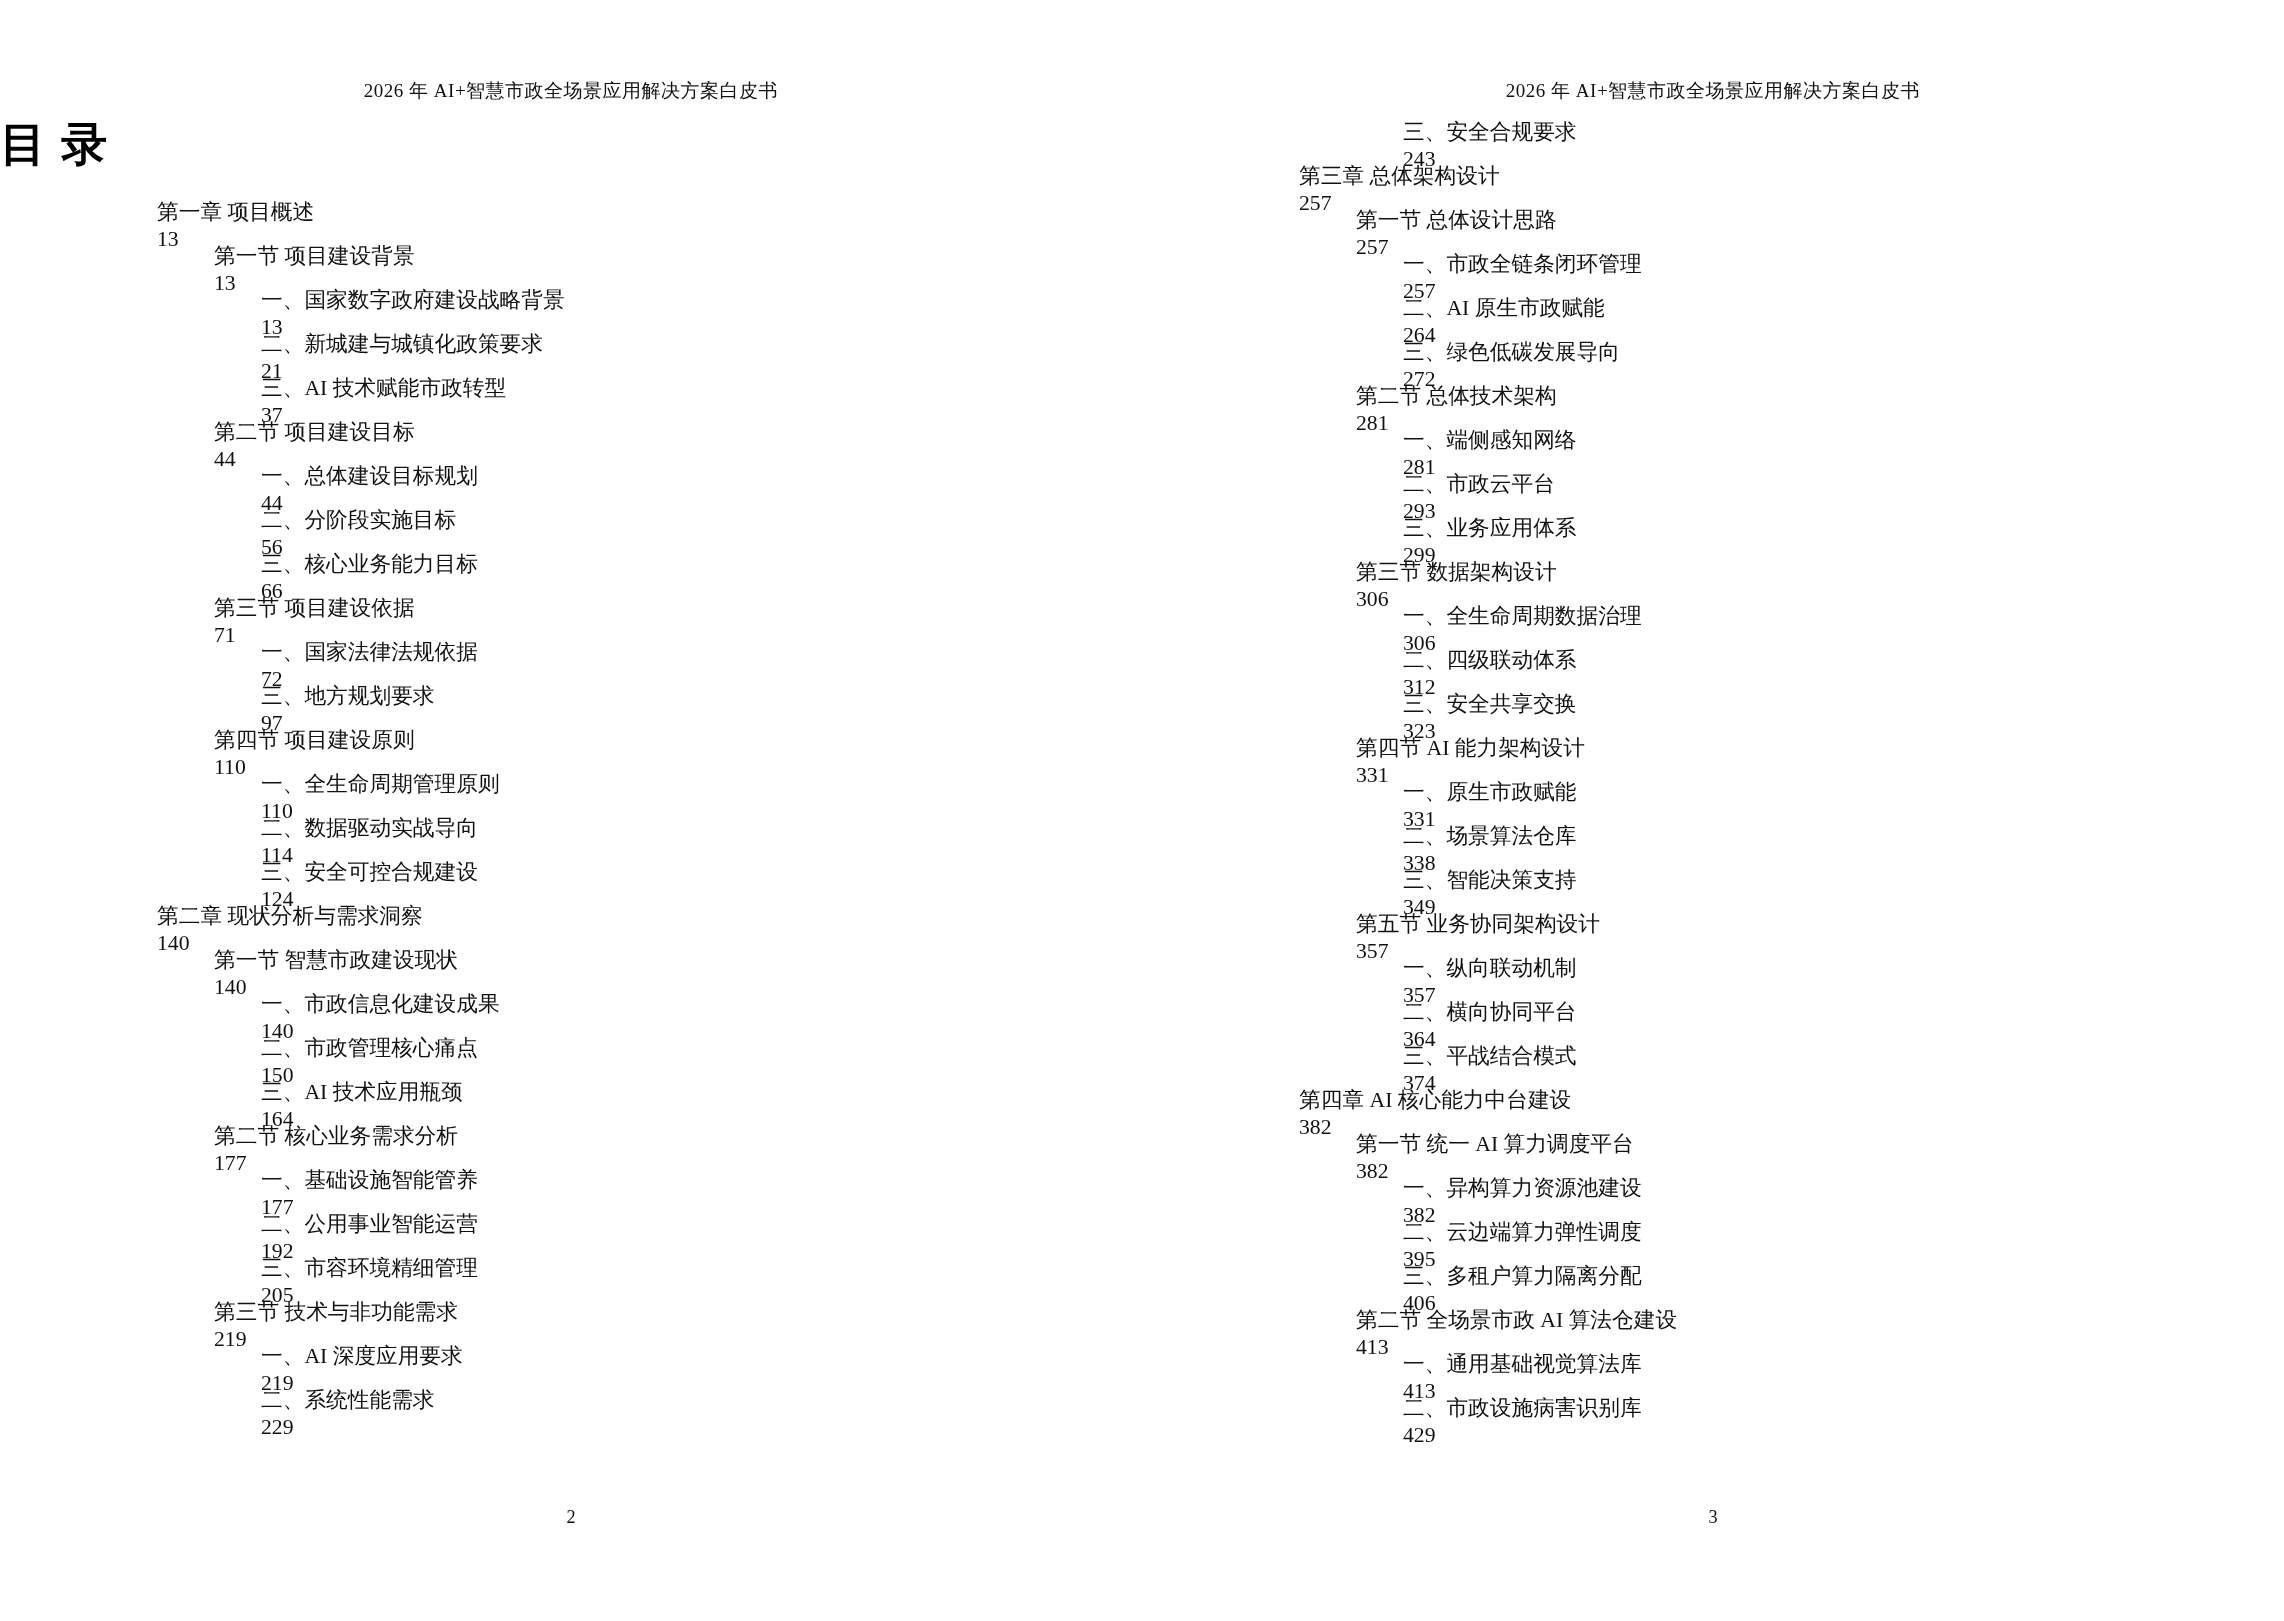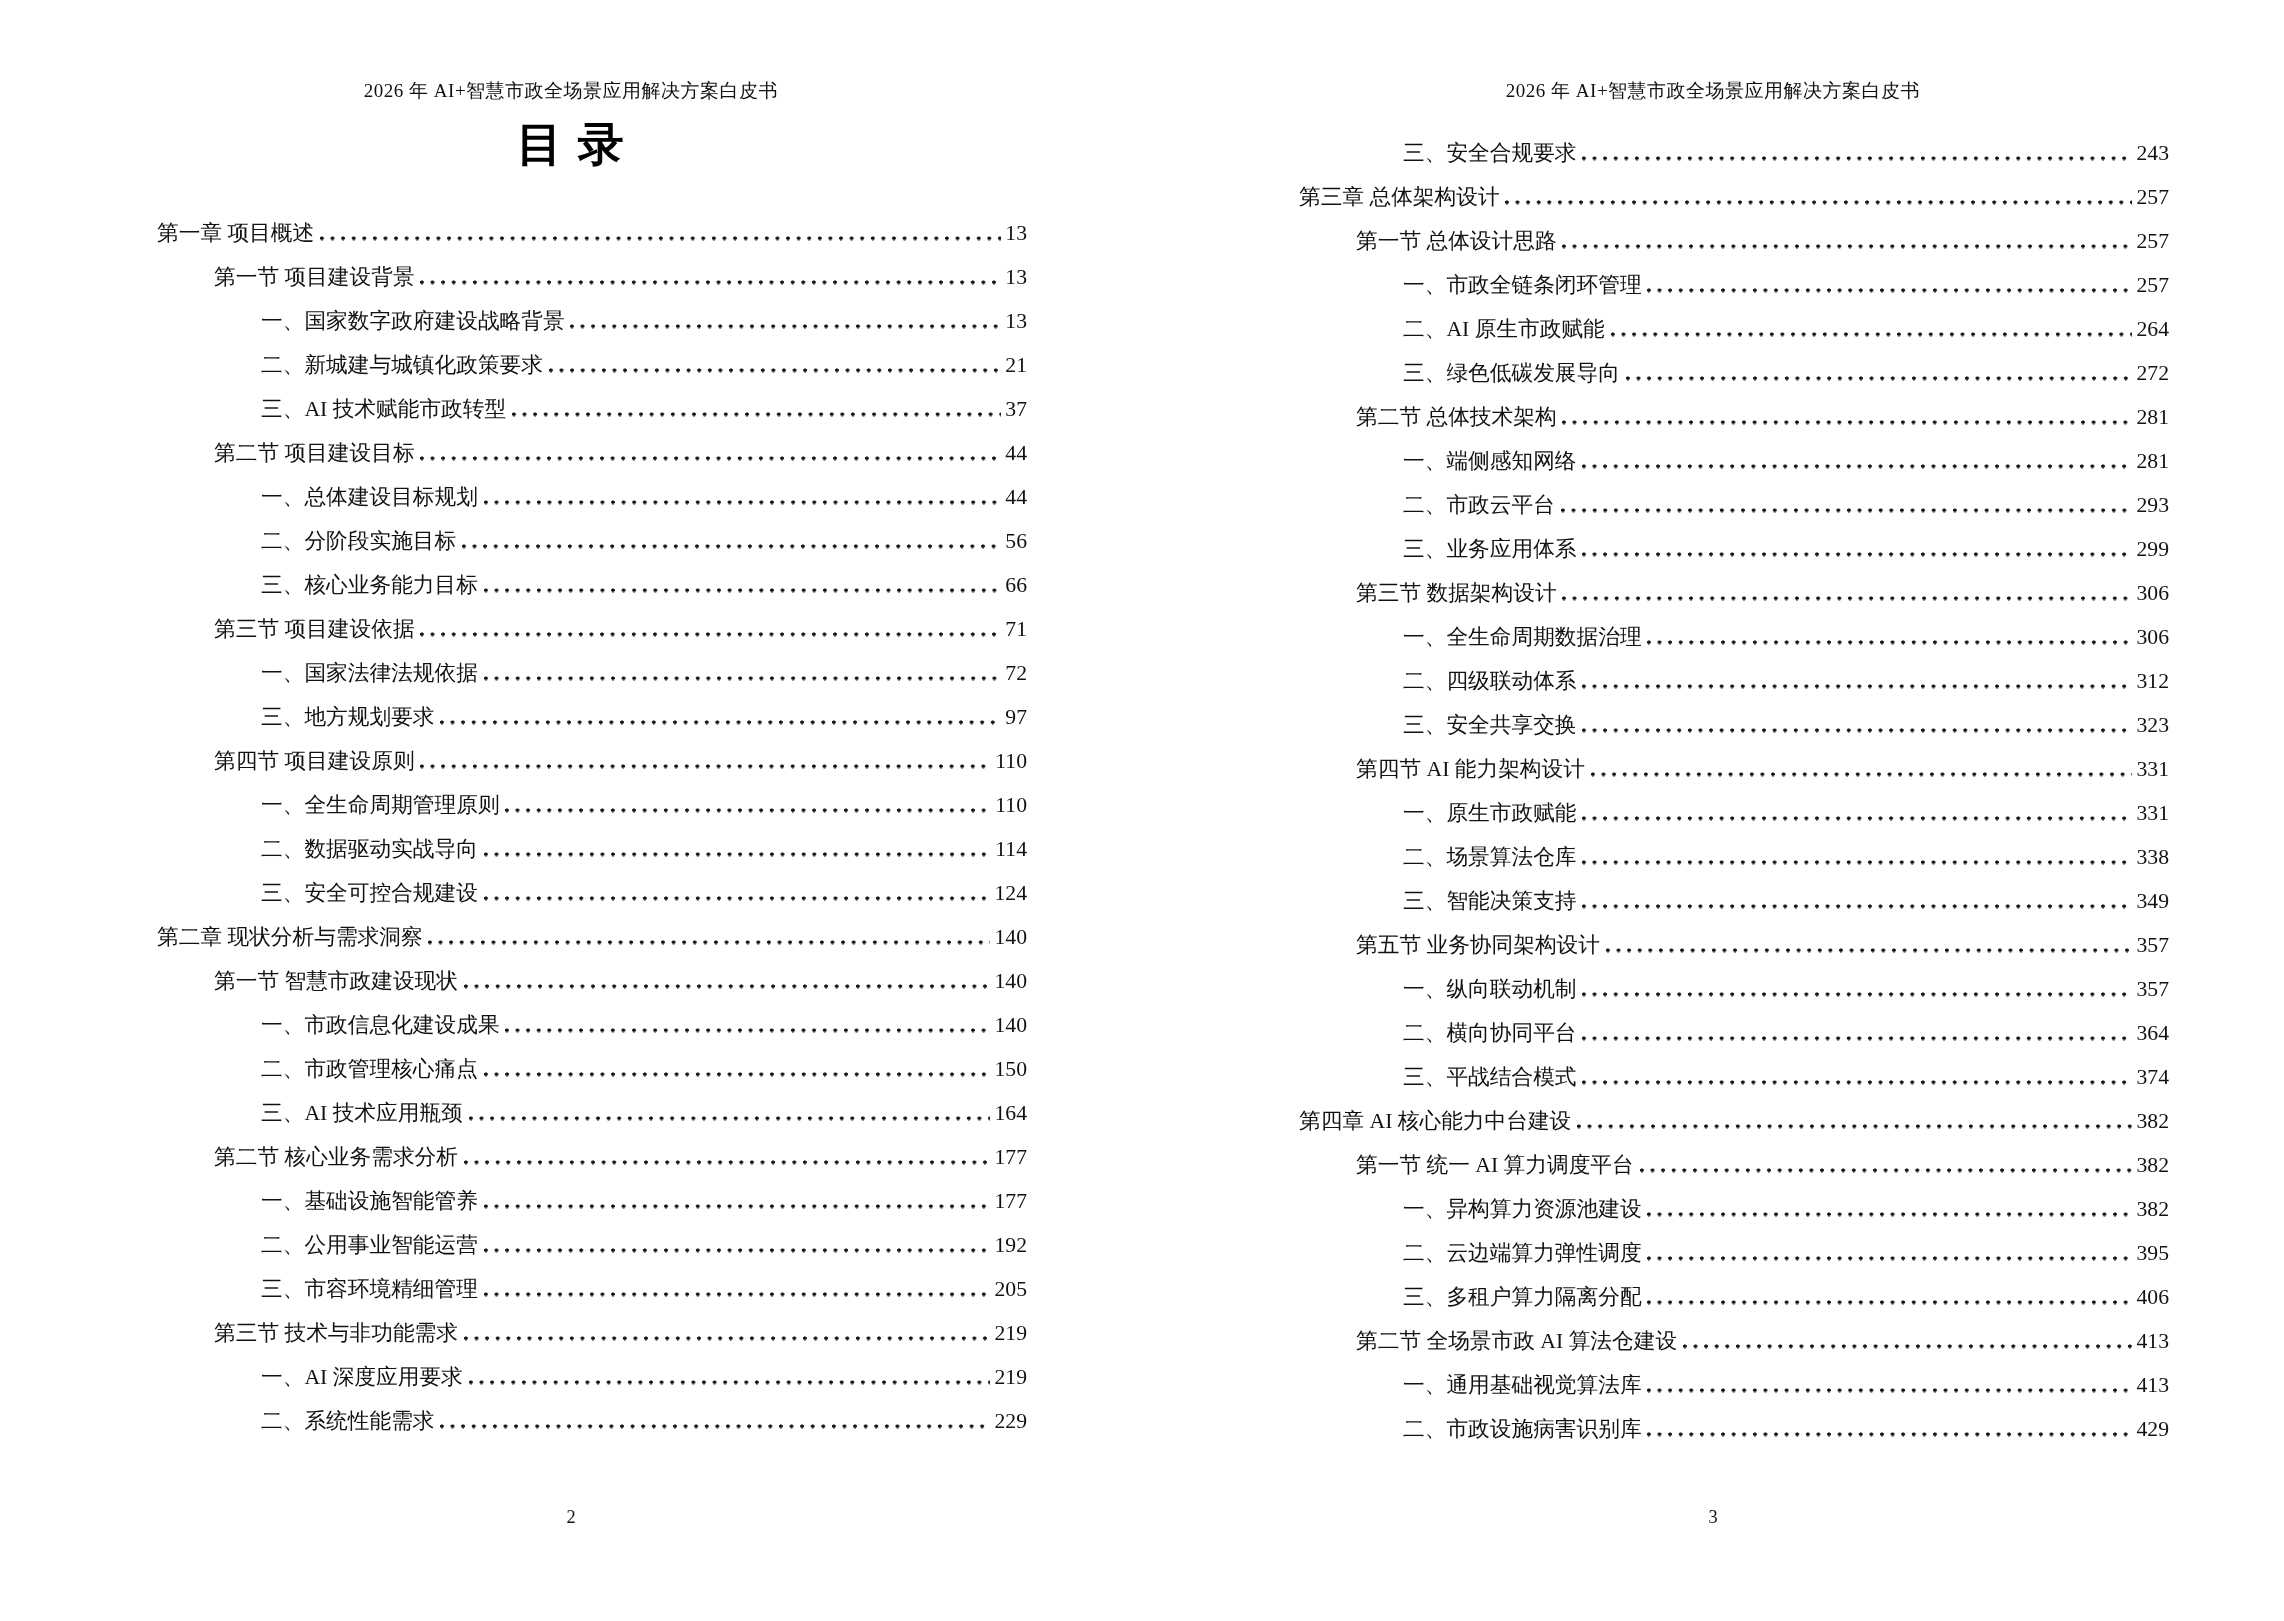--- a/index.html
+++ b/index.html
@@ -10,29 +10,29 @@
   .page { position: relative; width: 1142px; height: 1490px; background: #ffffff; }
 
   .page-header {
     position: absolute; top: 81px; left: 0; right: 0;
     text-align: center; font-size: 19px; line-height: 1.1;
     letter-spacing: 0.5px; color: #111;
   }
 
   .toc-title {
     position: absolute; top: 114px; left: 0; right: 0;
-    text-align: center; font-size: 46px; font-weight: bold;
+    text-align: left; font-size: 46px; font-weight: bold;
     letter-spacing: 1.9px; color: #000;
   }
 
   .toc-list { position: absolute; left: 157px; right: 115px; }
   .toc-list.left-list { top: 201px; }
   .toc-list.right-list { top: 121px; }
 
-  .toc-row { display: flex; align-items: flex-end; height: 44px; font-size: 21.7px; line-height: 1.05; }
+  .toc-row { display: flex; height: 44px; font-size: 21.7px; line-height: 1.05; flex-direction: column; }
   .toc-row.lvl0 { padding-left: 0; }
   .toc-row.lvl1 { padding-left: 57px; }
   .toc-row.lvl2 { padding-left: 104px; }
 
   .toc-label { white-space: nowrap; color: #111; }
 
   .toc-dots {
     flex: 1 1 auto; height: 4.3px; min-width: 14.4px;
     margin: 0 4.8px 4.3px 5.8px;
     background-image: radial-gradient(circle at 1.9px 2.2px, #111 1.6px, transparent 2px);

